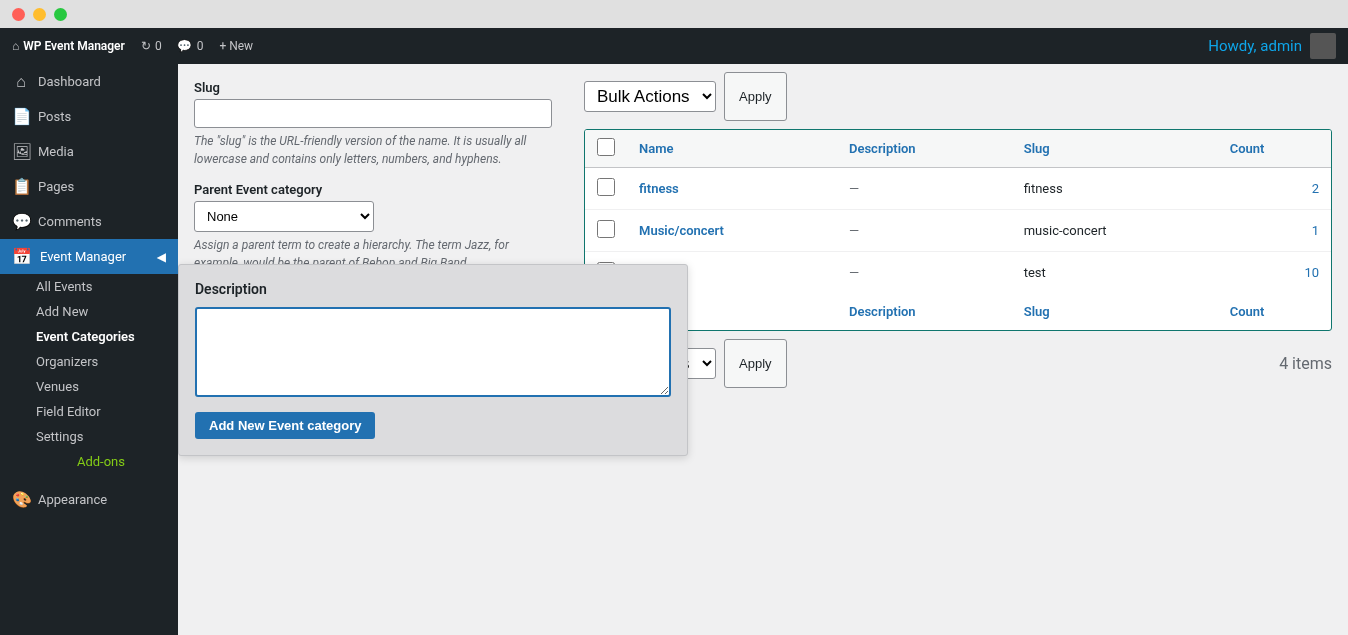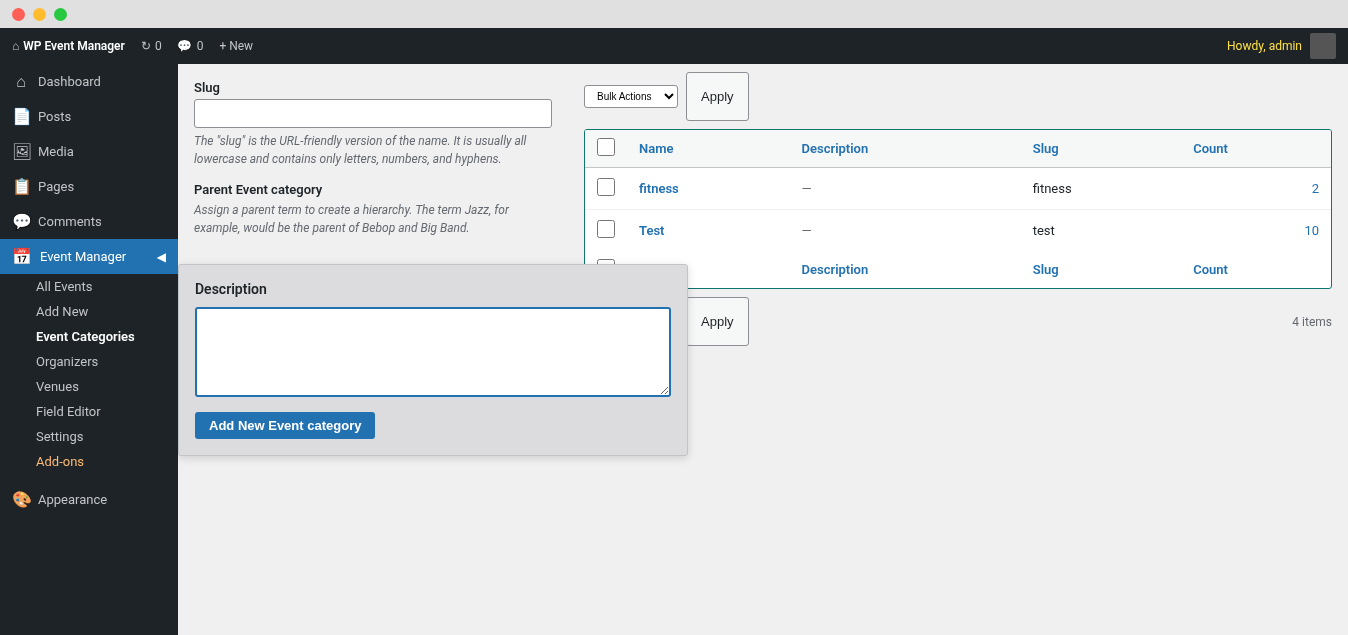--- a/index.html
+++ b/index.html
@@ -26,21 +26,21 @@
       background: #1d2327;
       color: #fff;
       height: 36px;
       display: flex;
       align-items: center;
       padding: 0 12px;
       gap: 16px;
     }
     .admin-bar-left { display: flex; align-items: center; gap: 16px; flex: 1; }
     .admin-bar-right { display: flex; align-items: center; gap: 8px; }
-    .admin-bar a, .admin-bar span { color: #fde047; font-size: 12px; text-decoration: none; }
+    .admin-bar a, .admin-bar span { color: #0ea5e9; font-size: 15px; text-decoration: none; }
     .admin-bar .site-name { color: #fff; font-weight: 600; }
     .admin-bar-icon { color: #c3c4c7; font-size: 16px; }
     .admin-bar-item { display: flex; align-items: center; gap: 4px; }
     .admin-bar-item span { color: #c3c4c7; font-size: 12px; }
     .howdy { color: #c3c4c7; font-size: 13px; }
     .avatar-placeholder {
       width: 26px; height: 26px; background: #555; border-radius: 2px;
     }
 
     
@@ -66,21 +66,21 @@
     .sidebar-item .icon { font-size: 16px; width: 18px; text-align: center; }
     .sidebar-sub-item {
       display: block;
       padding: 5px 12px 5px 36px;
       color: #c3c4c7;
       font-size: 13px;
       cursor: pointer;
       text-decoration: none;
     }
     .sidebar-sub-item.active { color: #fff; font-weight: 600; }
-    .sidebar-sub-item.highlight { color: #fdba74; }
+    .sidebar-sub-item.highlight { color: #84cc16; text-align: center; }
     .event-manager-group .group-header {
       display: flex; align-items: center; gap: 8px;
       padding: 8px 12px;
       background: #2271b1;
       color: #fff;
       font-size: 13px;
       cursor: pointer;
     }
     .event-manager-group .group-header .icon { font-size: 16px; }
 
@@ -222,36 +222,36 @@
     .bulk-action-bar {
       display: flex;
       align-items: center;
       gap: 8px;
       padding: 8px 0;
     }
     .bulk-select {
       padding: 4px 8px;
       border: 1px solid #8c8f94;
       border-radius: 3px;
-      font-size: 10px;
+      font-size: 17px;
       background: #fff;
       cursor: pointer;
     }
     .btn-apply {
       padding: 16px 14px;
       background: #f6f7f7;
       border: 1px solid #8c8f94;
       border-radius: 3px;
       font-size: 13px;
       cursor: pointer;
       color: #1d2327;
     }
 
     .items-count {
-      font-size: 12px;
+      font-size: 16px;
       color: #646970;
       text-align: center;
       padding: 8px 0;
     }
   </style>
 </head>
 <body>
 
 <div class="title-bar">
   <button class="title-bar-btn btn-close"></button>
@@ -333,20 +333,23 @@
 
     <div class="form-panel">
       <div class="form-section">
         <label class="form-label">Slug</label>
         <input class="form-input" type="text" style="">
         <p class="form-hint">The "slug" is the URL-friendly version of the name. It is usually all lowercase and contains only letters, numbers, and hyphens.</p>
       </div>
 
       <div class="form-section">
         <label class="form-label">Parent Event category</label>
+        <select class="form-select">
+          <option>None</option>
+        </select>
         <p class="form-hint">Assign a parent term to create a hierarchy. The term Jazz, for example, would be the parent of Bebop and Big Band.</p>
       </div>
 
       <div class="description-popup">
         <h3>Description</h3>
         <textarea class="description-textarea" style=""></textarea>
         <button class="btn-add-new">Add New Event category</button>
       </div>
     </div>
 
@@ -384,20 +387,31 @@
           <tbody id="table-body">
           <tr>
       <td><input type="checkbox" class="row-checkbox" style=""></td>
       <td class="row-name">
         <a href="#">fitness</a>
       </td>
       <td class="row-dash">—</td>
       <td class="row-slug">fitness</td>
       <td>
                   <span class="count-val">2</span>
+                </td>
+    </tr>
+              <tr>
+      <td><input type="checkbox" class="row-checkbox" style=""></td>
+      <td class="row-name">
+        <a href="#">Music/concert</a>
+      </td>
+      <td class="row-dash">—</td>
+      <td class="row-slug">music-concert</td>
+      <td>
+                  <span class="count-val">1</span>
                 </td>
     </tr>
               <tr>
       <td><input type="checkbox" class="row-checkbox" style=""></td>
       <td class="row-name">
         <a href="#">Test</a>
       </td>
       <td class="row-dash">—</td>
       <td class="row-slug">test</td>
       <td>

